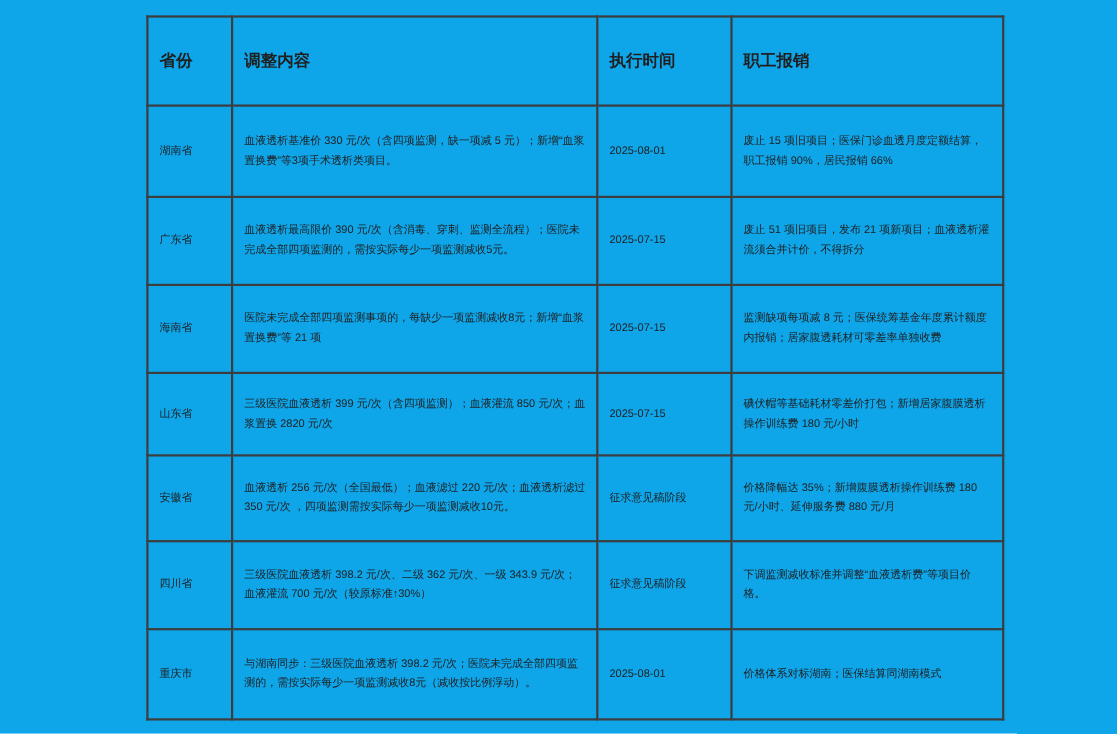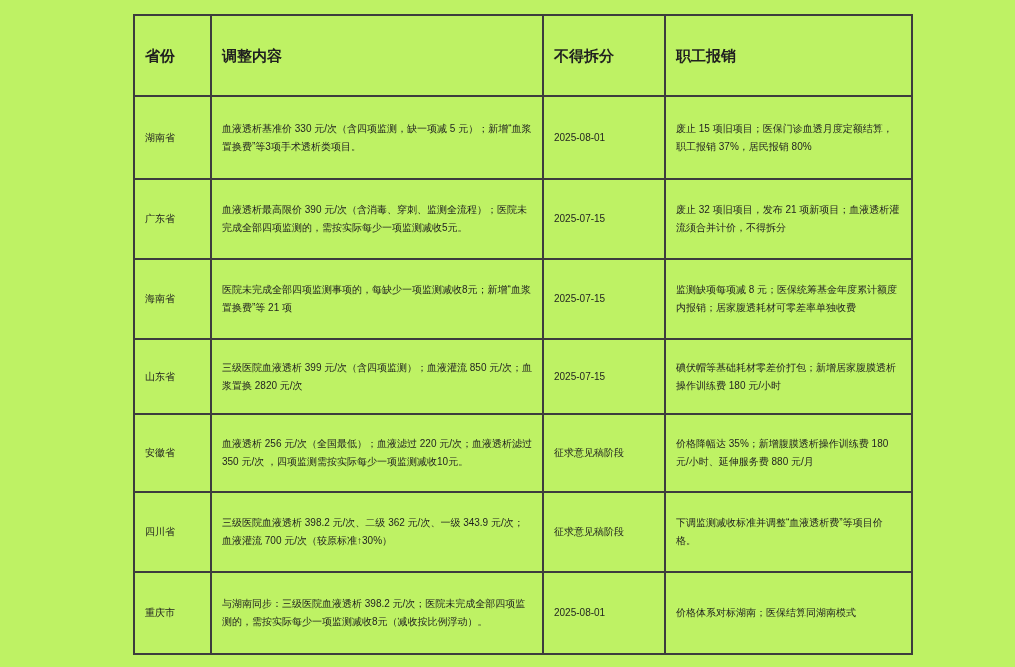--- a/index.html
+++ b/index.html
@@ -4,21 +4,21 @@
 <style>
   * { margin: 0; padding: 0; box-sizing: border-box; }
   html, body {
     width: 1015px; height: 667px;
     background: #ffffff;
     font-family: "Liberation Sans", "DejaVu Sans", sans-serif;
   }
   .page {
     position: relative;
     width: 1015px; height: 667px;
-    background: #bef264;
+    background: #0ea5e9;
     overflow: hidden;
   }
   table.policy {
     position: absolute;
     left: 133px; top: 14px;
     width: 778px;
     border-collapse: collapse;
     table-layout: fixed;
     color: #1f1f1f;
   }
@@ -63,36 +63,36 @@
     <colgroup>
       <col class="c-province">
       <col class="c-content">
       <col class="c-time">
       <col class="c-notes">
     </colgroup>
     <thead>
       <tr class="h-header">
         <th>省份</th>
         <th>调整内容</th>
-        <th>不得拆分</th>
+        <th>执行时间</th>
         <th>职工报销</th>
       </tr>
     </thead>
     <tbody>
       <tr class="h-r0">
         <td class="province">湖南省</td>
         <td>血液透析基准价 330 元/次（含四项监测，缺一项减 5 元）；新增“血浆置换费”等3项手术透析类项目。</td>
         <td>2025-08-01</td>
-        <td>废止 15 项旧项目；医保门诊血透月度定额结算，职工报销 37%，居民报销 80%</td>
+        <td>废止 15 项旧项目；医保门诊血透月度定额结算，职工报销 90%，居民报销 66%</td>
       </tr>
       <tr class="h-r1">
         <td class="province">广东省</td>
         <td>血液透析最高限价 390 元/次（含消毒、穿刺、监测全流程）；医院未完成全部四项监测的，需按实际每少一项监测减收5元。</td>
         <td>2025-07-15</td>
-        <td>废止 32 项旧项目，发布 21 项新项目；血液透析灌流须合并计价，不得拆分</td>
+        <td>废止 51 项旧项目，发布 21 项新项目；血液透析灌流须合并计价，不得拆分</td>
       </tr>
       <tr class="h-r2">
         <td class="province">海南省</td>
         <td>医院未完成全部四项监测事项的，每缺少一项监测减收8元；新增“血浆置换费”等 21 项</td>
         <td>2025-07-15</td>
         <td>监测缺项每项减 8 元；医保统筹基金年度累计额度内报销；居家腹透耗材可零差率单独收费</td>
       </tr>
       <tr class="h-r3">
         <td class="province">山东省</td>
         <td>三级医院血液透析 399 元/次（含四项监测）；血液灌流 850 元/次；血浆置换 2820 元/次</td>

